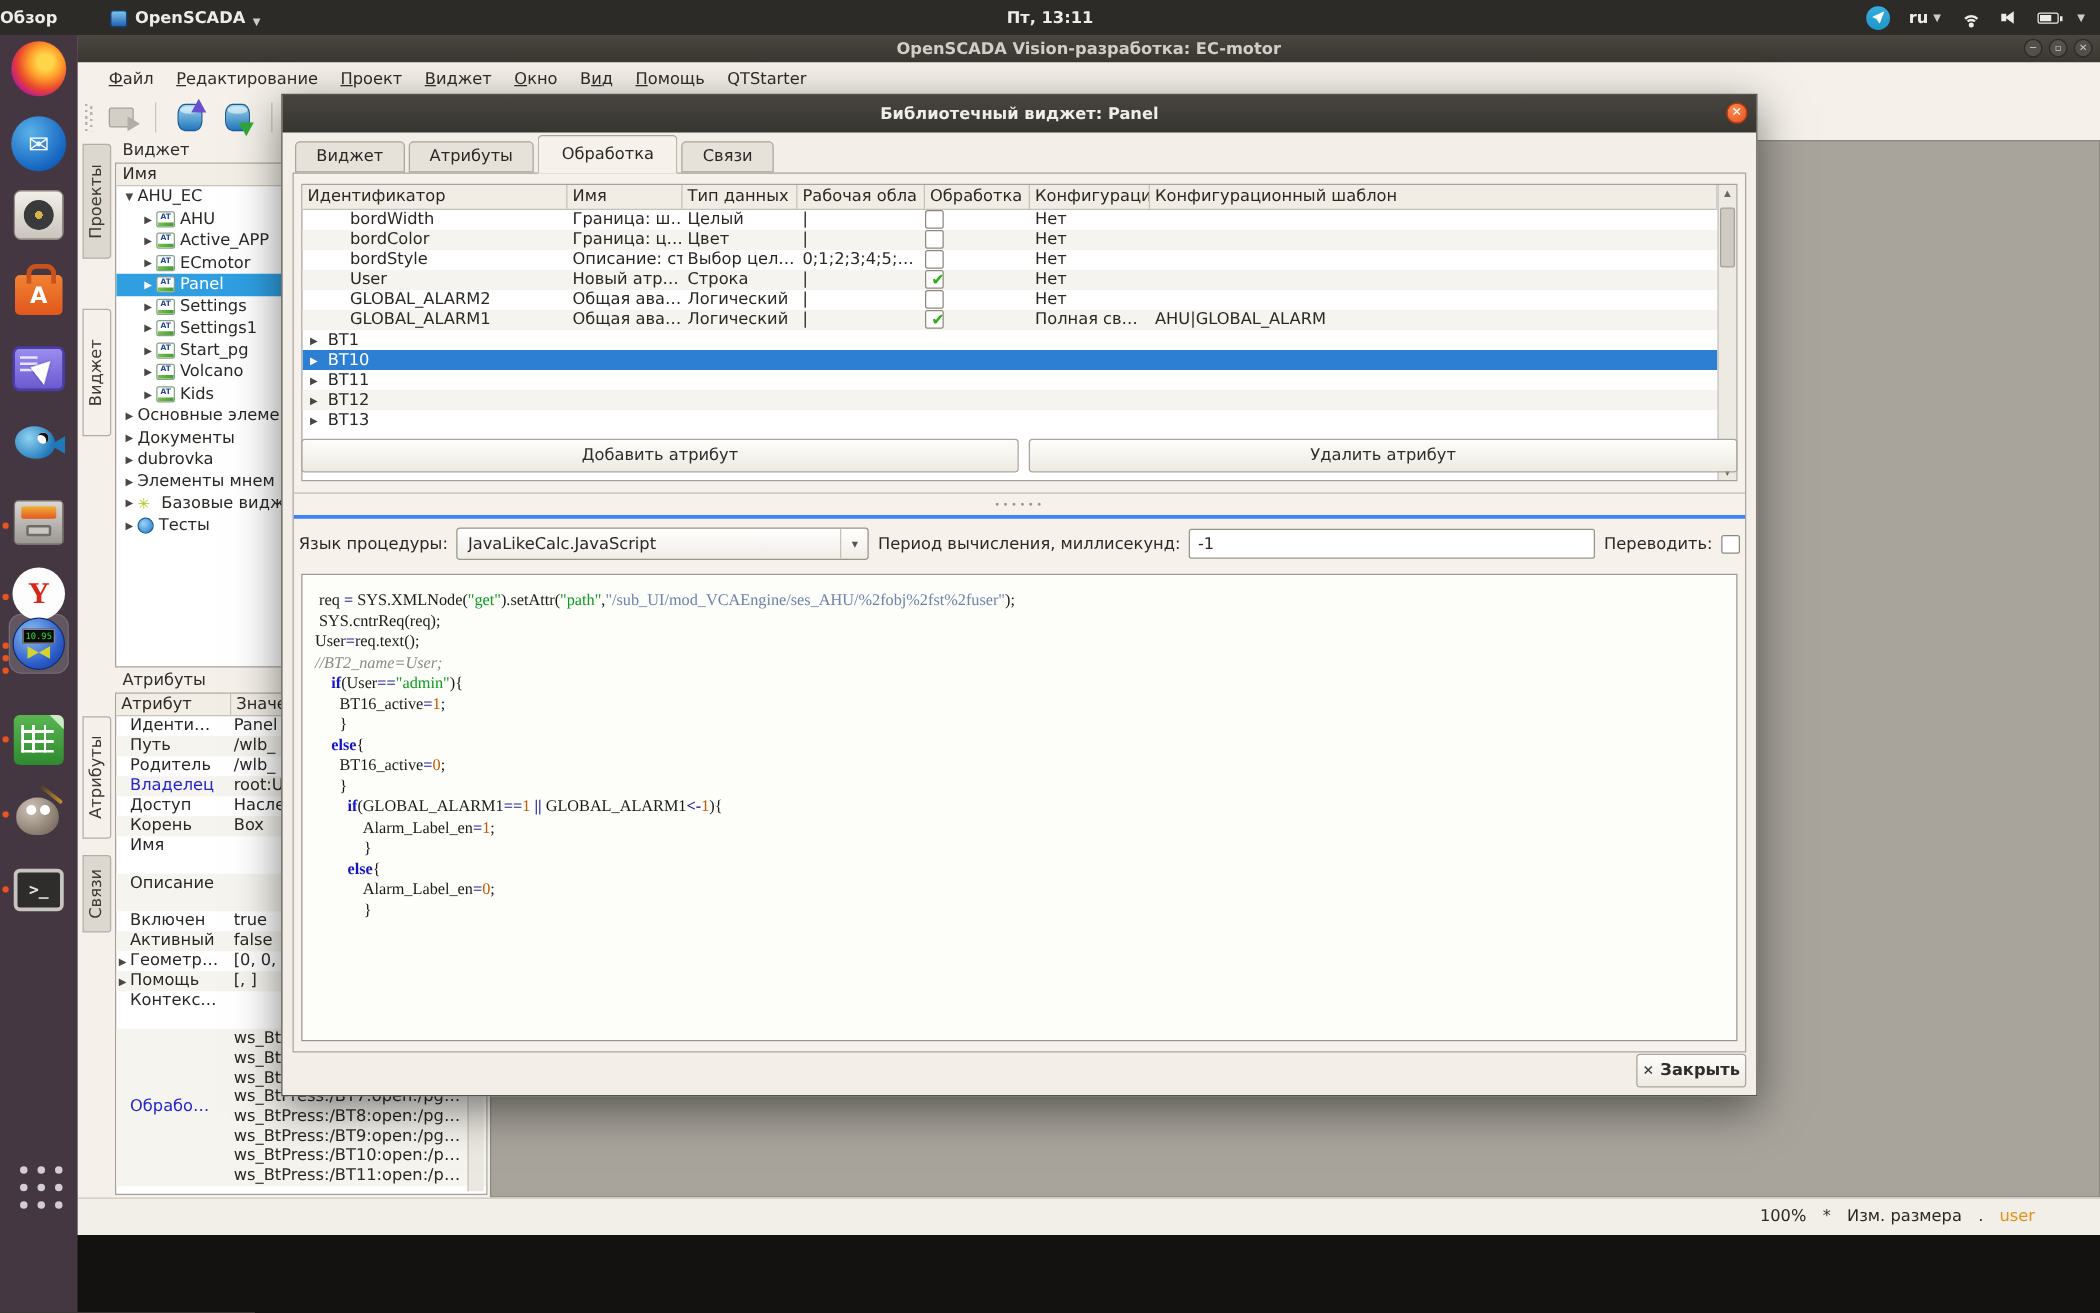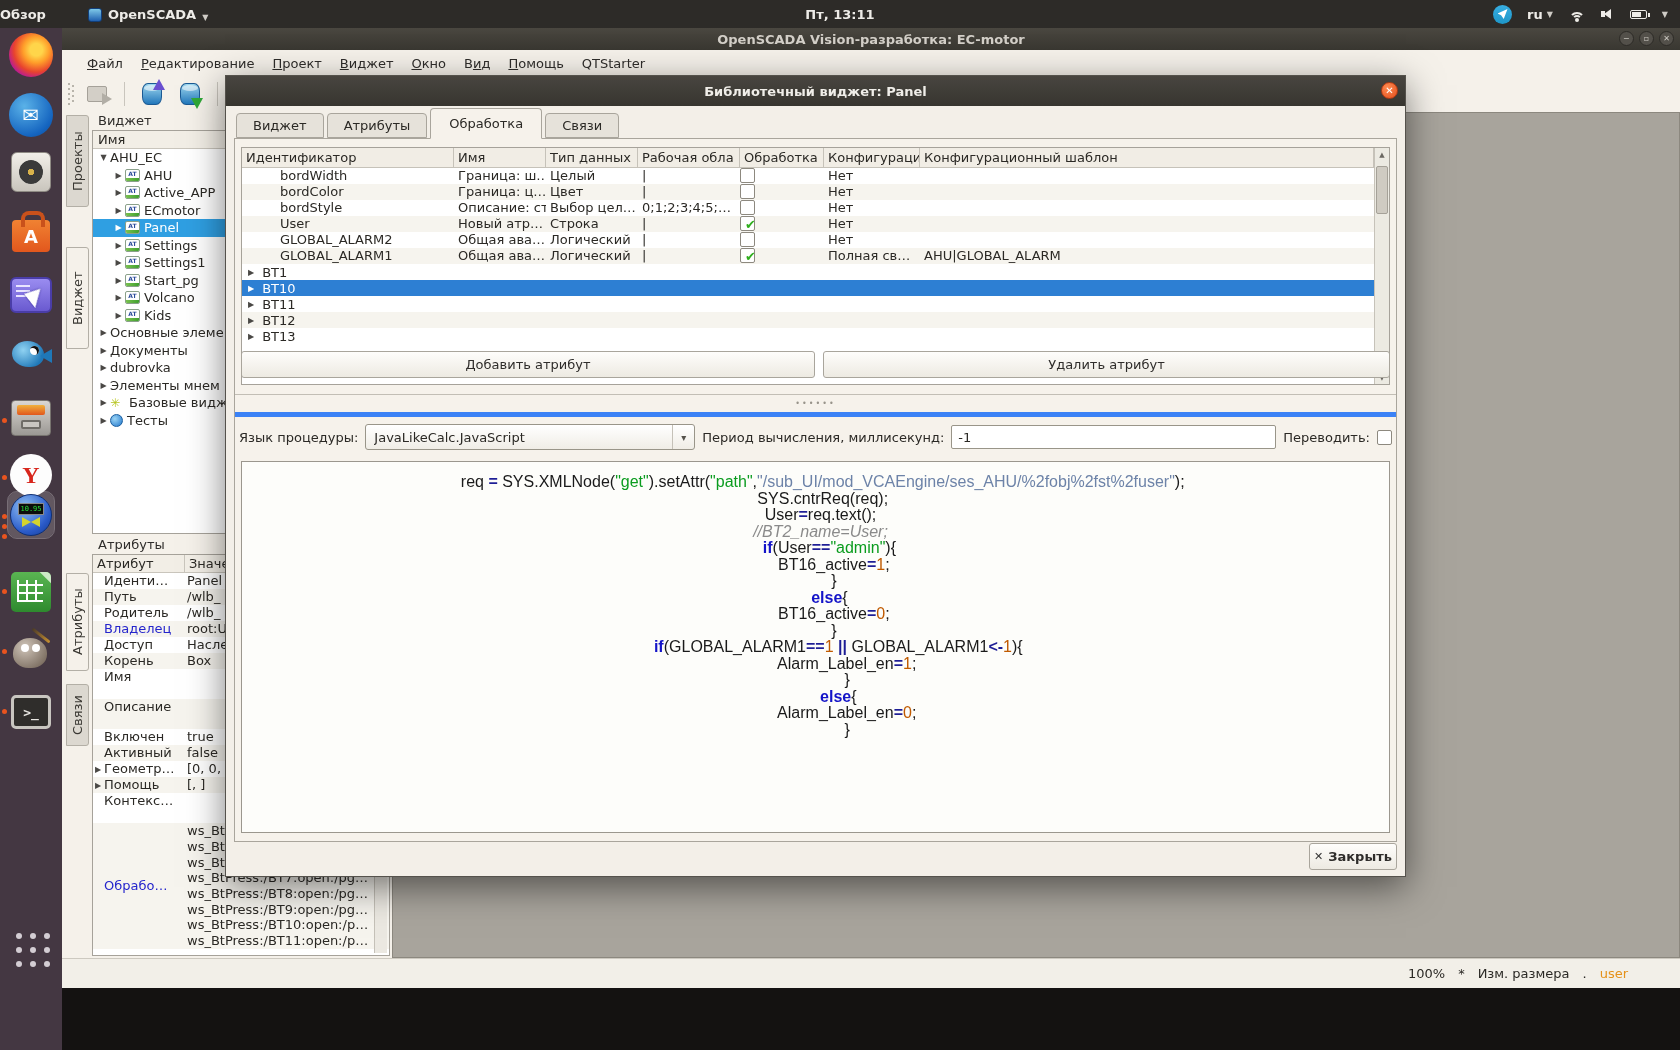--- a/index.html
+++ b/index.html
@@ -169,32 +169,32 @@
   .dscroll .up{top:0;} .dscroll .dn{bottom:0;}
   .dscroll .thumb{position:absolute;left:1px;right:1px;top:18px;height:48px;background:#cfcbc2;border:1px solid #a5a198;border-radius:2px;}
 
   .dbtn{position:absolute;top:212px;height:27px;background:linear-gradient(#fefdfb,#edeae2);border:1px solid #a9a59c;
     border-radius:3px;font-family:inherit;font-size:13px;color:#2f2d2b;}
   .dbtn.add{left:6px;width:574px;}
   .dbtn.rem{left:588px;right:6px;}
   .hline{position:absolute;top:255px;left:0;right:0;border-top:1px solid #c2beb5;}
   .splitter{position:absolute;top:258px;left:0;right:0;height:12px;display:flex;justify-content:center;align-items:center;
     color:#98948b;font-size:8px;letter-spacing:2px;}
-  .procgrp{position:absolute;top:273px;left:0;right:0;bottom:0;border-top:5px solid #3b82f6;}
+  .procgrp{position:absolute;top:273px;left:0;right:0;bottom:0;border-top:3px solid #3b82f6;}
   .procrow{position:absolute;top:6px;left:4px;right:4px;height:28px;display:flex;align-items:center;gap:7px;}
   .plabel{white-space:nowrap;}
   .combo{width:330px;height:26px;background:linear-gradient(#fff,#f0ede6);border:1px solid #999589;border-radius:3px;
     display:flex;align-items:center;padding-left:8px;}
   .combo span{flex:1;white-space:nowrap;overflow:hidden;}
   .cArrow{width:22px;align-self:stretch;border-left:1px solid #c5c1b8;display:flex;align-items:center;justify-content:center;
     color:#55524c;font-style:normal;font-size:10px;}
   .pinput{flex:1;height:24px;background:#fff;border:1px solid #999589;border-radius:2px;display:flex;align-items:center;padding-left:6px;}
   .chk{width:15px;height:15px;background:#fff;border:1px solid #8d897f;border-radius:2px;flex:none;}
   .code{position:absolute;left:6px;right:6px;top:44px;bottom:8px;border:1px solid #9b978e;background:#fdfdfa;
-    padding:12px 0 0 10px;font-family:Liberation Sans, sans-serif;font-size:16px;overflow:hidden;text-align:center;}
+    padding:12px 0 0 10px;font-family:Liberation Serif, serif;font-size:13px;overflow:hidden;}
   .cl{white-space:pre;height:16.5px;line-height:16.5px;}
   .c-t{color:#1a1a1a;} .c-k{color:#1414c8;font-weight:bold;} .c-o{color:#1e1e96;font-weight:bold;}
   .c-s{color:#0a9c1e;} .c-p{color:#6d83a8;} .c-n{color:#c05a00;} .c-c{color:#8a8a8a;font-style:italic;}
   .dlg-closebtn{position:absolute;right:8px;bottom:6px;height:27px;width:88px;background:linear-gradient(#fefdfb,#edeae2);
     border:1px solid #a9a59c;border-radius:3px;font-family:inherit;font-size:13px;display:flex;align-items:center;justify-content:center;gap:5px;}
   .dlg-closebtn i{font-style:normal;font-size:11px;color:#333;}
   .dlg-closebtn b{font-weight:bold;color:#2f2d2b;}
 </style>
 </head>
 <body>

